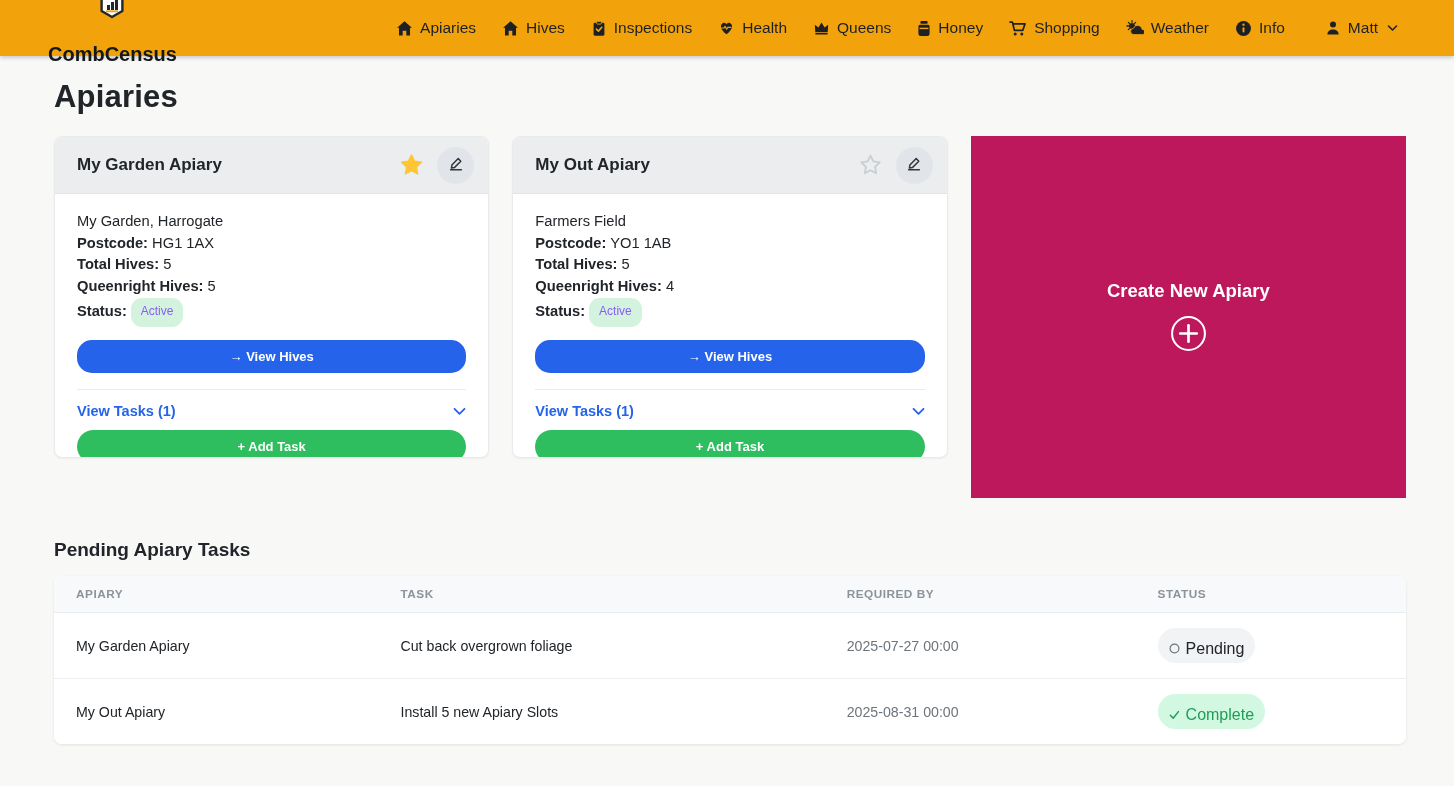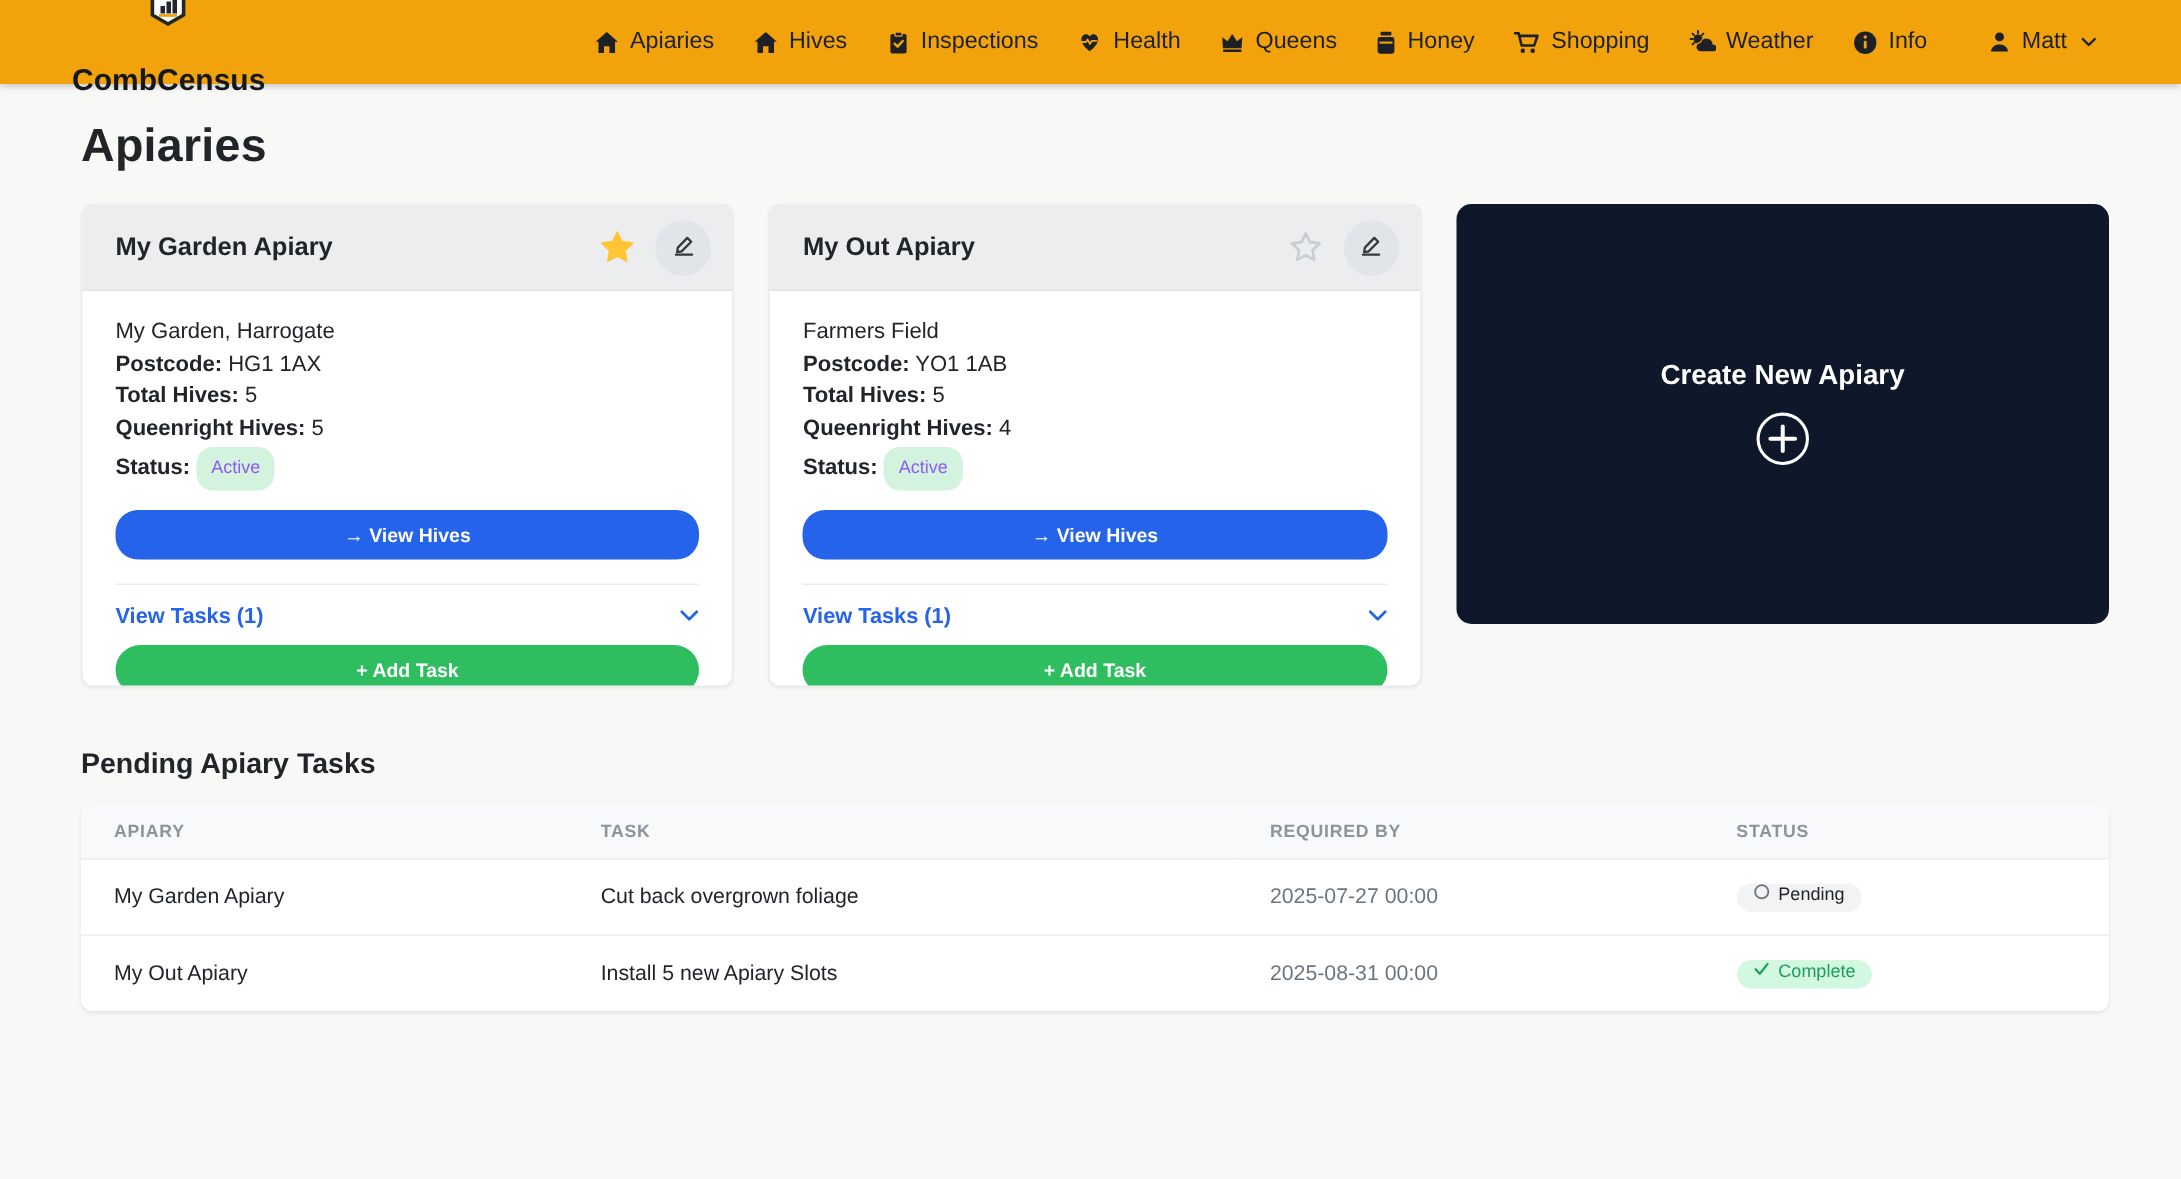--- a/index.html
+++ b/index.html
@@ -68,23 +68,23 @@
   .tasks-toggle {
     display:flex; align-items:center; justify-content:space-between;
     color:#2563eb; font-weight:600; font-size:14.5px; cursor:pointer;
   }
   .btn-add-task {
     margin-top:11px; width:100%; border:none; cursor:pointer;
     background:#2fbe5f; color:#fff; font-weight:700; font-size:13px;
     font-family:inherit; padding:9px 0; border-radius:50px;
   }
   .create-card {
-    background:#0f172a; border-radius:10px; border:none; cursor:pointer;
+    background:#be185d; border-radius:0; border:none; cursor:pointer;
     display:flex; flex-direction:column; align-items:center; justify-content:center;
-    gap:13px; color:#fff; height:280px; font-family:inherit;
+    gap:13px; color:#fff; height:362px; font-family:inherit;
   }
   .create-title { font-size:18.5px; font-weight:700; }
   
   .section-title { font-size:19px; font-weight:700; margin:41px 0 15px; }
   .table-card {
     background:#fff; border-radius:8px; overflow:hidden;
     box-shadow:0 1px 3px rgba(0,0,0,.09);
   }
   table { width:100%; border-collapse:collapse; }
   th {
@@ -92,21 +92,21 @@
     color:#8b939b; text-transform:uppercase; letter-spacing:.5px;
     padding:11px 22px; border-bottom:1px solid #e9ecef;
   }
   td { padding:15px 22px; font-size:14.2px; border-bottom:1px solid #eceef0; background:#fff; }
   tr:last-child td { border-bottom:none; }
   .col-apiary { width:24%; } .col-task { width:33%; }
   .col-required { width:23%; } .col-status { width:20%; }
   .date-cell { color:#6c757d; }
   .badge {
     display:inline-flex; align-items:center; gap:6px;
-    font-size:12px; padding:0 11px 5px; border-radius:20px; font-weight:400;
+    font-size:16px; padding:12px 11px 5px; border-radius:20px; font-weight:400;
   }
   .badge-pending { background:#f1f3f5; color:#212529; }
   .badge-complete { background:#d2f8e2; color:#1f9d57; }
 </style>
 </head>
 <body>
 
 <header class="navbar">
   <div class="brand">
     <span>

